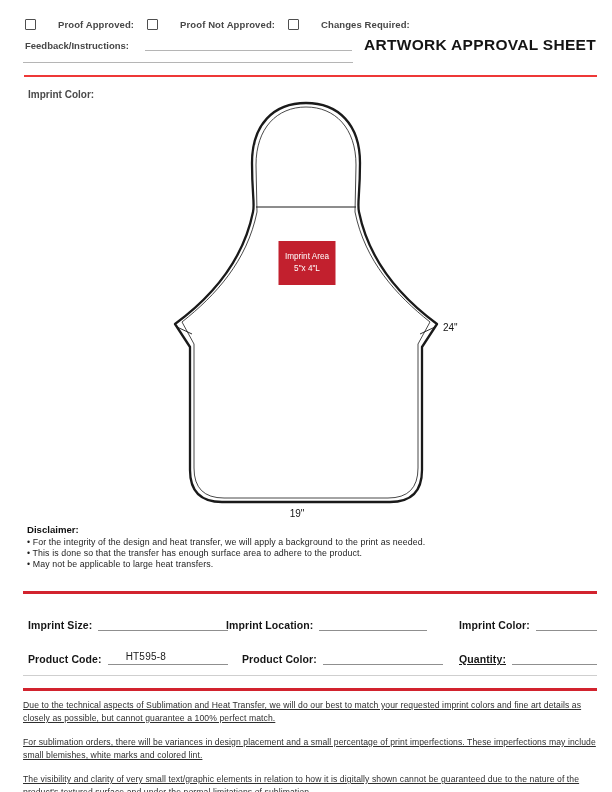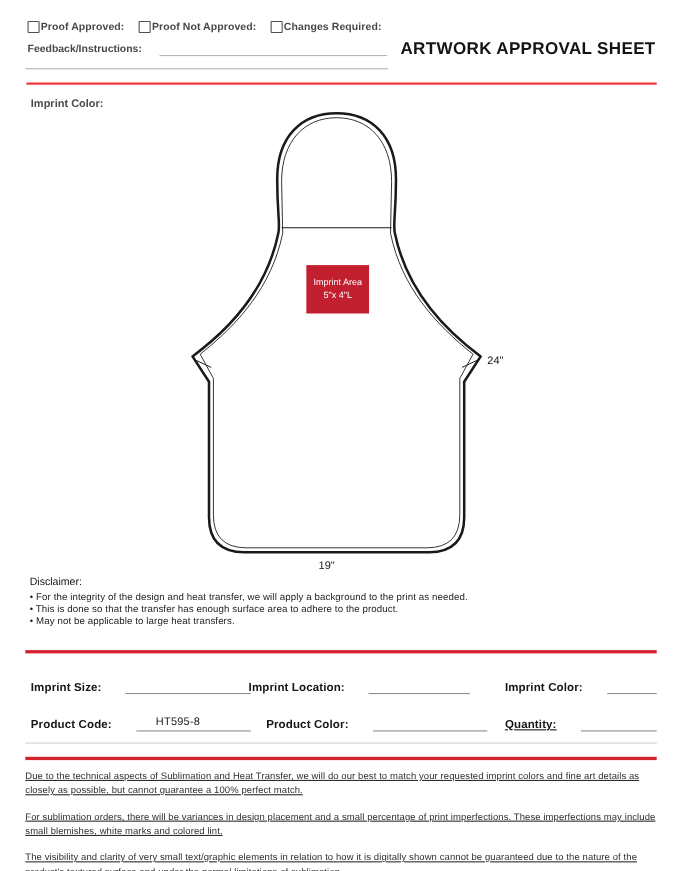--- a/index.html
+++ b/index.html
@@ -11,30 +11,30 @@
     background: #ffffff;
     font-family: "Liberation Sans", "DejaVu Sans", sans-serif;
     color: #1a1a1a;
     overflow: hidden;
   }
   
   .checkbox-row {
     position: absolute; left: 25px; top: 19px;
     display: flex; align-items: center; gap: 13px;
   }
-  .cb-item { display: flex; align-items: center; gap: 1px; }
+  .cb-item { display: flex; align-items: center; gap: 22px; }
   .cb-box {
     width: 11px; height: 11px;
     border: 1.6px solid #4f4f4f; border-radius: 1px;
     background: #fff; flex: 0 0 auto;
   }
   .cb-label { font-size: 9.5px; font-weight: 600; color: #474747; letter-spacing: .1px; }
   .feedback-row {
     position: absolute; left: 25px; top: 39px; width: 327px;
-    display: flex; align-items: flex-start; gap: 16px;
+    display: flex; align-items: center; gap: 16px;
   }
   .feedback-label { font-size: 9.5px; font-weight: 600; color: #474747; white-space: nowrap; }
   .feedback-line { flex: 1; border-bottom: 1.2px solid #b5b5b5; height: 12px; }
   .feedback-line2 {
     position: absolute; left: 23px; top: 62px; width: 330px; height: 0;
     border-top: 1.2px solid #b5b5b5;
   }
   .sheet-title {
     position: absolute; right: 16px; top: 36px;
     font-size: 15.5px; font-weight: 800; color: #141414; letter-spacing: .3px;
@@ -44,29 +44,29 @@
     position: absolute; left: 24px; top: 75px; width: 573px; height: 2px;
   }
   .imprint-color-label {
     position: absolute; left: 28px; top: 89px;
     font-size: 10px; font-weight: 700; color: #4a4a4a;
   }
   
   .diagram-svg { position: absolute; left: 150px; top: 90px; }
   
   .disclaimer { position: absolute; left: 27px; top: 524px; width: 560px; }
-  .disclaimer-heading { font-size: 9.6px; font-weight: 400; color: #101010; margin-bottom: 2px; }
+  .disclaimer-heading { font-size: 9.6px; font-weight: 700; color: #101010; margin-bottom: 2px; }
   .disclaimer-bullet { font-size: 8.8px; color: #1d1d1d; line-height: 11px; letter-spacing: .1px; }
   .rule-red-thick { position: absolute; height: 3px; left: 23px; width: 574px; }
   #rule2 { top: 591px; }
   #rule3 { top: 688px; }
   .rule-gray { position: absolute; left: 23px; top: 675px; width: 574px; height: 0; border-top: 1px solid #cfcfcf; }
   
   .field-cell {
-    position: absolute; display: flex; align-items: flex-end; gap: 22px; height: 18px;
+    position: absolute; display: flex; align-items: flex-end; gap: 6px; height: 18px;
   }
   .field-label { font-size: 10.5px; font-weight: 600; color: #161616; white-space: nowrap; letter-spacing: .1px; }
   .field-line {
     flex: 1; border-bottom: 1.2px solid #8f8f8f; height: 16px;
     display: flex; align-items: flex-end;
   }
   .field-value { font-size: 10px; color: #202020; padding-left: 18px; padding-bottom: 2px; letter-spacing: .2px; }
   
   #cell-imprint-size     { left: 28px;  top: 613px; width: 200px; }
   #cell-imprint-location { left: 226px; top: 613px; width: 201px; }

